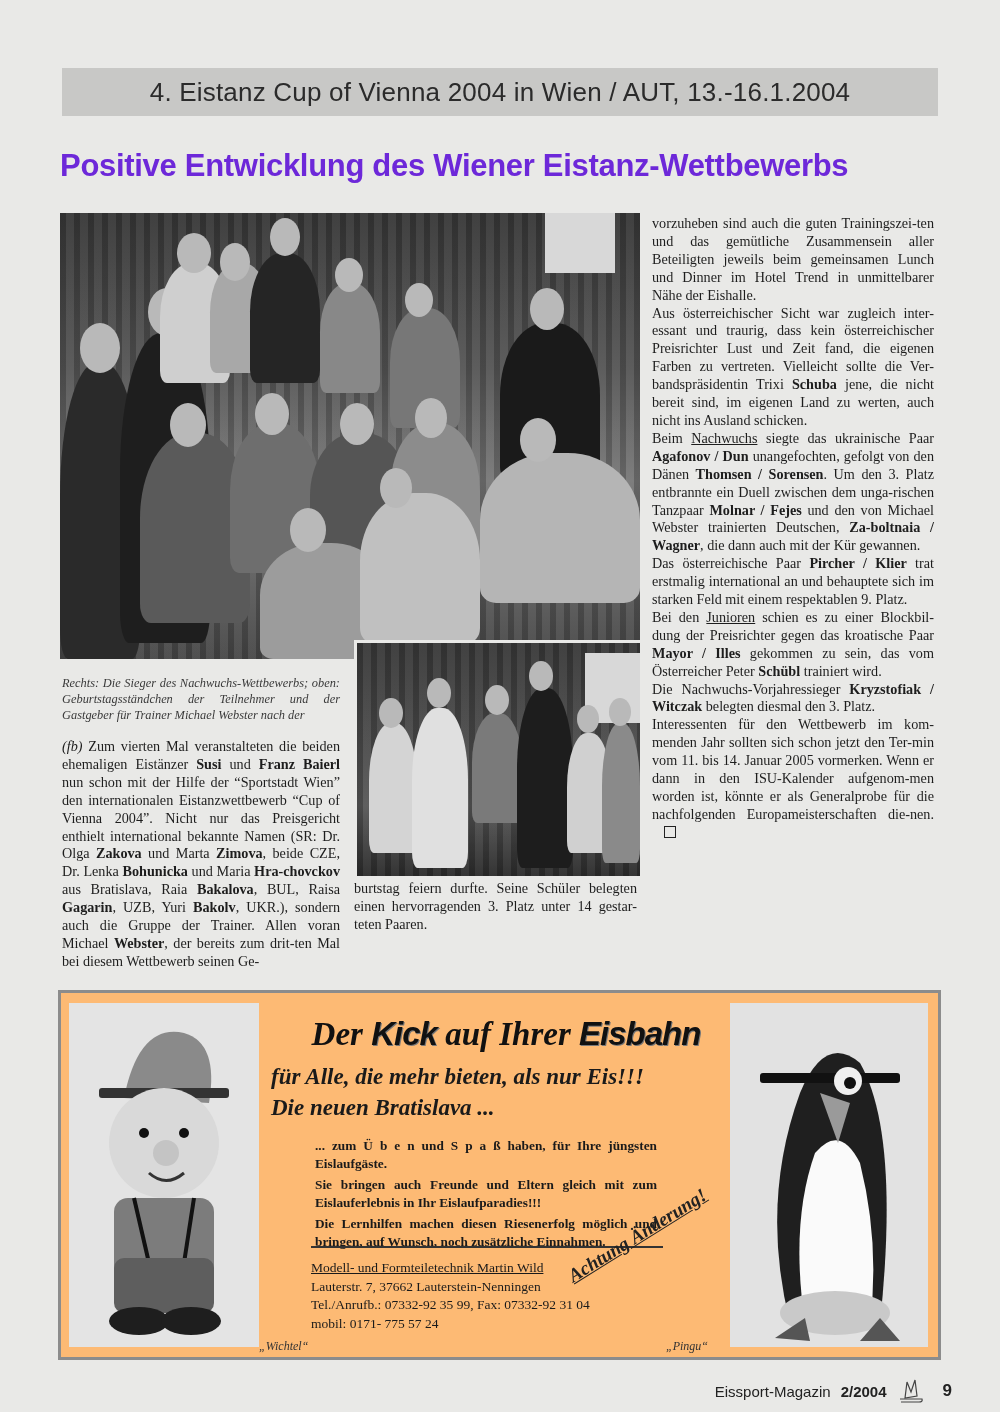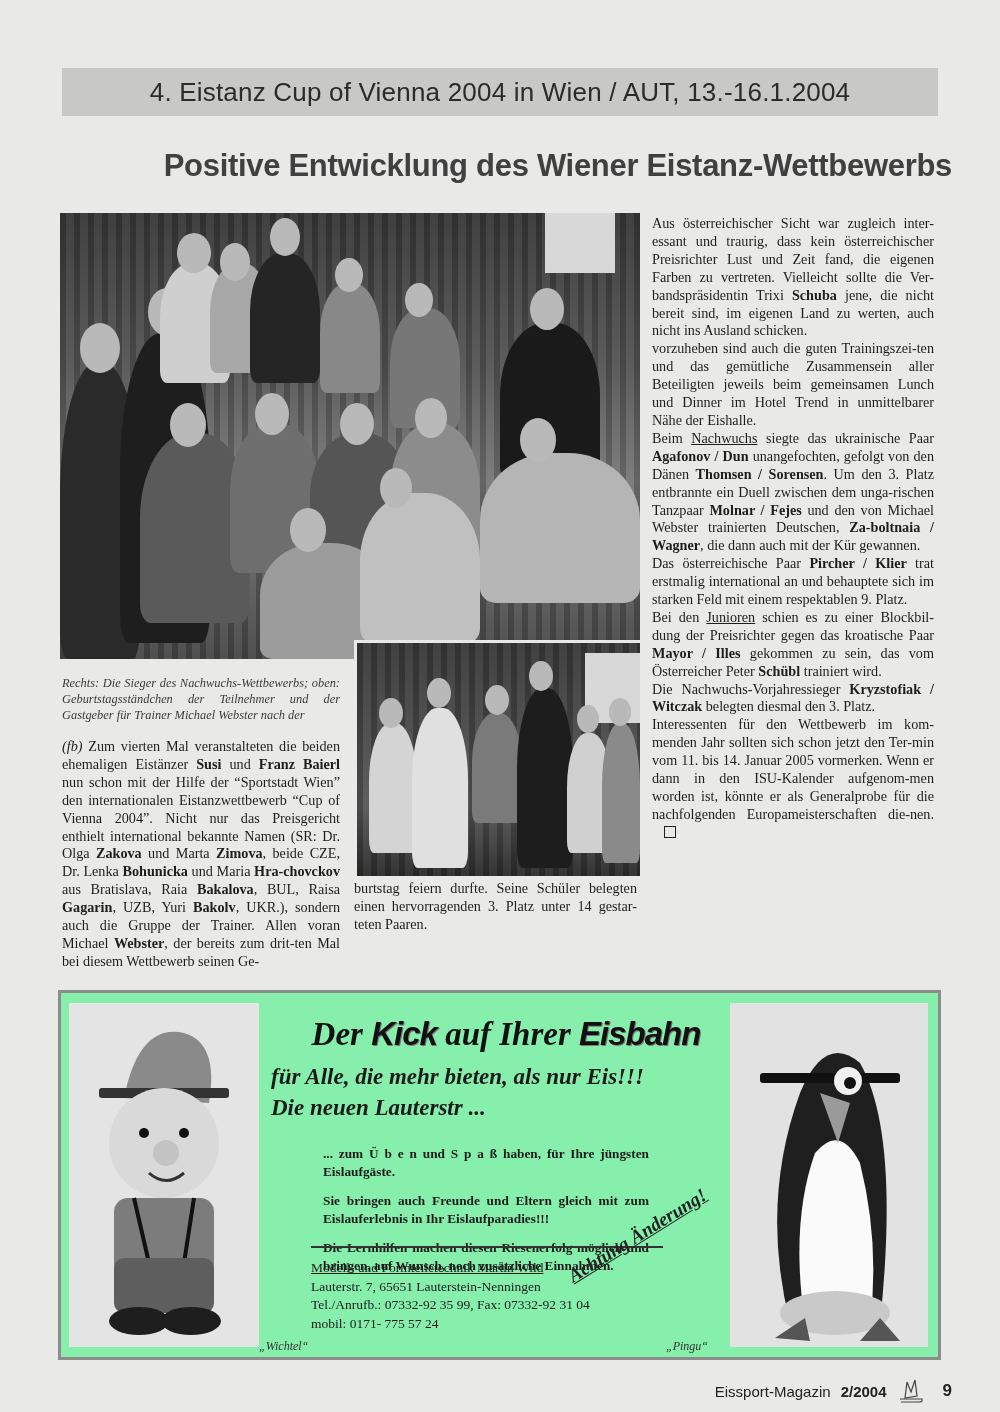--- a/index.html
+++ b/index.html
@@ -8,22 +8,22 @@
     background:#e9e9e7; font-family:"Liberation Serif", serif; color:#1d1d1d;
   }
   .header-bar {
     position:absolute; left:62px; top:68px; width:876px; height:48px;
     background:#c8c8c6; display:flex; align-items:center; justify-content:center;
   }
   .header-bar span {
     font-family:"Liberation Sans", sans-serif; font-size:26px; color:#2b2b2b; letter-spacing:0.2px;
   }
   .headline {
-    position:absolute; left:72px; top:148px; width:880px; text-align:right;
-    font-family:"Liberation Sans", sans-serif; font-weight:bold; font-size:31px; color:#404040;
+    position:absolute; left:60px; top:148px; width:880px; text-align:left;
+    font-family:"Liberation Sans", sans-serif; font-weight:bold; font-size:31px; color:#6d28d9;
     letter-spacing:-0.3px;
   }
   .photo {
     position:absolute; overflow:hidden;
     background:linear-gradient(180deg,#3a3a3a 0%,#585858 35%,#7a7a7a 60%,#4a4a4a 100%);
   }
   .photo .curtain { position:absolute; inset:0;
     background:repeating-linear-gradient(90deg, rgba(0,0,0,0.18) 0 6px, rgba(255,255,255,0.03) 6px 14px); }
   .photo .flag { position:absolute; background:#d8d8d8; }
   .photo .flag::before, .photo .flag::after { content:""; position:absolute; background:#6a6a6a; }
@@ -41,39 +41,39 @@
   }
   .col p { margin:0; }
   .col b { font-weight:bold; }
   .col u { text-decoration:underline; }
   .col-left { left:62px; top:738px; width:278px; }
   .col-mid { left:354px; top:880px; width:283px; }
   .col-right { left:652px; top:215px; width:282px; }
   .end-box { display:inline-block; width:10px; height:10px; border:1.3px solid #222; margin-left:12px; vertical-align:-1px; }
   .ad {
     position:absolute; left:58px; top:990px; width:883px; height:370px;
-    background:#86efac; border:3px solid #8c8c8c; box-sizing:border-box;
+    background:#fdba74; border:3px solid #8c8c8c; box-sizing:border-box;
   }
   .ad-img { position:absolute; top:10px; bottom:10px; background:#e7e7e7; overflow:hidden; }
   .ad-img-left { left:8px; width:190px; }
   .ad-img-right { right:10px; width:198px; }
   .ad-title {
     position:absolute; left:210px; top:22px; width:470px; text-align:center;
     font-size:33px; font-style:italic; font-weight:bold; color:#111;
   }
   .ad-title .fancy { font-family:"Liberation Sans", sans-serif; letter-spacing:-1px; text-shadow:1px 1px 0 #777; }
   .ad-sub {
     position:absolute; left:210px; top:68px; width:470px; 
     font-size:23px; font-style:italic; font-weight:bold; line-height:31px; color:#1a1a1a;
   }
   .ad-body {
     position:absolute; left:250px; top:140px; width:350px;
     font-size:13.3px; font-weight:bold; line-height:17.6px; color:#1a1a1a; text-align:justify;
   }
-  .ad-body p { margin:12px; }
+  .ad-body p { margin:4px; }
   .ad-rule { position:absolute; left:250px; top:253px; width:352px; height:2px; background:#333; }
   .ad-contact { position:absolute; left:250px; top:266px; width:360px; font-size:13.5px; font-weight:normal; line-height:18.5px; color:#1a1a1a; }
   .ad-contact .company { text-decoration:underline; }
   .ad-contact div { white-space:nowrap; }
   .ad-label { position:absolute; font-style:italic; font-size:12px; color:#333; }
   .ad-stamp {
     position:absolute; left:515px; top:272px; transform:rotate(-32deg); transform-origin:left bottom;
     font-size:19px; font-style:italic; font-weight:bold; color:#222; text-decoration:underline; white-space:nowrap;
   }
   .footer {
@@ -152,22 +152,22 @@
 
 <div class="col col-left">
   <p><i>(fb)</i><span> Zum vierten Mal veranstalteten die beiden ehemaligen Eistänzer </span><b>Susi</b><span> und </span><b>Franz Baierl</b><span> nun schon mit der Hilfe der “Sportstadt Wien” den internationalen Eistanzwettbewerb “Cup of Vienna 2004”. Nicht nur das Preisgericht enthielt international bekannte Namen (SR: Dr. Olga </span><b>Zakova</b><span> und Marta </span><b>Zimova</b><span>, beide CZE, Dr. Lenka </span><b>Bohunicka</b><span> und Maria </span><b>Hra-chovckov</b><span> aus Bratislava, Raia </span><b>Bakalova</b><span>, BUL, Raisa </span><b>Gagarin</b><span>, UZB, Yuri </span><b>Bakolv</b><span>, UKR.), sondern auch die Gruppe der Trainer. Allen voran Michael </span><b>Webster</b><span>, der bereits zum drit-ten Mal bei diesem Wettbewerb seinen Ge-</span></p>
 </div>
 
 <div class="col col-mid">
   <p>burtstag feiern durfte. Seine Schüler belegten einen hervorragenden 3. Platz unter 14 gestar-teten Paaren.</p>
 </div>
 
 <div class="col col-right">
+  <p>vorzuheben sind auch die guten Trainingszei-ten und das gemütliche Zusammensein aller Beteiligten jeweils beim gemeinsamen Lunch und Dinner im Hotel Trend in unmittelbarer Nähe der Eishalle.</p>
   <p><span>Aus österreichischer Sicht war zugleich inter-essant und traurig, dass kein österreichischer Preisrichter Lust und Zeit fand, die eigenen Farben zu vertreten. Vielleicht sollte die Ver-bandspräsidentin Trixi </span><b>Schuba</b><span> jene, die nicht bereit sind, im eigenen Land zu werten, auch nicht ins Ausland schicken.</span></p>
-  <p>vorzuheben sind auch die guten Trainingszei-ten und das gemütliche Zusammensein aller Beteiligten jeweils beim gemeinsamen Lunch und Dinner im Hotel Trend in unmittelbarer Nähe der Eishalle.</p>
   <p><span>Beim </span><u>Nachwuchs</u><span> siegte das ukrainische Paar </span><b>Agafonov / Dun</b><span> unangefochten, gefolgt von den Dänen </span><b>Thomsen / Sorensen</b><span>. Um den 3. Platz entbrannte ein Duell zwischen dem unga-rischen Tanzpaar </span><b>Molnar / Fejes</b><span> und den von Michael Webster trainierten Deutschen, </span><b>Za-boltnaia / Wagner</b><span>, die dann auch mit der Kür gewannen.</span></p>
   <p><span>Das österreichische Paar </span><b>Pircher / Klier</b><span> trat erstmalig international an und behauptete sich im starken Feld mit einem respektablen 9. Platz.</span></p>
   <p><span>Bei den </span><u>Junioren</u><span> schien es zu einer Blockbil-dung der Preisrichter gegen das kroatische Paar </span><b>Mayor / Illes</b><span> gekommen zu sein, das vom Österreicher Peter </span><b>Schübl</b><span> trainiert wird.</span></p>
   <p><span>Die Nachwuchs-Vorjahressieger </span><b>Kryzstofiak / Witczak</b><span> belegten diesmal den 3. Platz.</span></p>
   <p><span>Interessenten für den Wettbewerb im kom-menden Jahr sollten sich schon jetzt den Ter-min vom 11. bis 14. Januar 2005 vormerken. Wenn er dann in den ISU-Kalender aufgenom-men worden ist, könnte er als Generalprobe für die nachfolgenden Europameisterschaften die-nen.</span><span class="end-box"></span></p>
 </div>
 
 <div class="ad">
   <div class="ad-img ad-img-left">
     <svg width="190" height="350" viewBox="0 0 190 350">
@@ -197,31 +197,31 @@
       <circle cx="120" cy="80" r="6" fill="#111"></circle>
       <path d="M90 90 L120 100 L108 140 Z" fill="#9a9a9a"></path>
       <ellipse cx="105" cy="310" rx="55" ry="22" fill="#c9c9c9"></ellipse>
       <path d="M45 335 L75 315 L80 338 Z" fill="#555"></path>
       <path d="M130 338 L150 315 L170 338 Z" fill="#555"></path>
     </svg>
   </div>
   <div class="ad-title"><span>Der </span><span class="fancy">Kick</span><span> auf Ihrer </span><span class="fancy">Eisbahn</span></div>
   <div class="ad-sub">
     <div>für Alle, die mehr bieten, als nur Eis!!!</div>
-    <div>Die neuen Lauterstr ...</div>
+    <div>Die neuen Bratislava ...</div>
   </div>
   <div class="ad-body">
     <p>... zum  Ü b e n  und S p a ß  haben, für Ihre jüngsten Eislaufgäste.</p>
     <p>Sie bringen auch Freunde und Eltern gleich mit zum Eislauferlebnis in Ihr Eislaufparadies!!!</p>
     <p>Die Lernhilfen machen diesen Riesenerfolg möglich und bringen, auf Wunsch, noch zusätzliche Einnahmen.</p>
   </div>
   <div class="ad-rule"></div>
   <div class="ad-contact">
     <div class="company">Modell- und Formteiletechnik Martin Wild</div>
-    <div>Lauterstr. 7, 65651 Lauterstein-Nenningen</div>
+    <div>Lauterstr. 7, 37662 Lauterstein-Nenningen</div>
     <div>Tel./Anrufb.: 07332-92 35 99, Fax: 07332-92 31 04</div>
     <div>mobil: 0171- 775 57 24</div>
   </div>
   <div class="ad-stamp">Achtung Änderung!</div>
   <div class="ad-label" style="left:198px;top:346px;">„Wichtel“</div>
   <div class="ad-label" style="left:605px;top:346px;">„Pingu“</div>
 </div>
 
 <div class="footer">
   <span>Eissport-Magazin</span>

